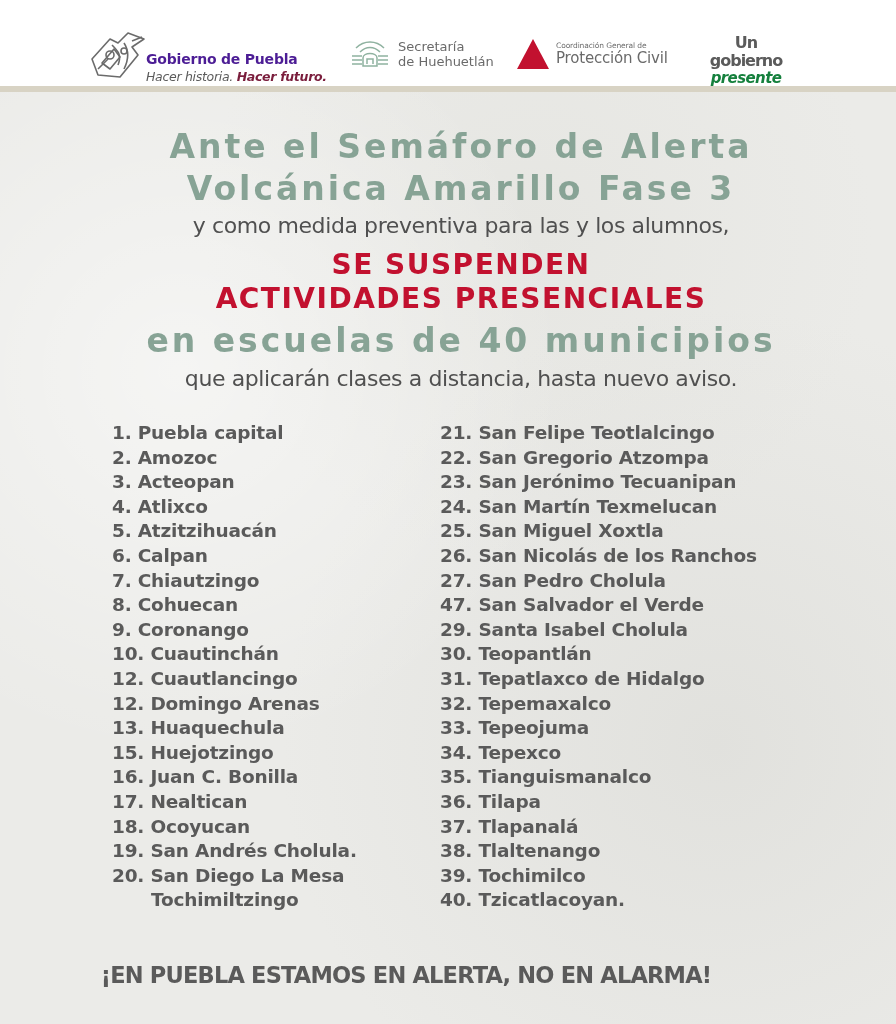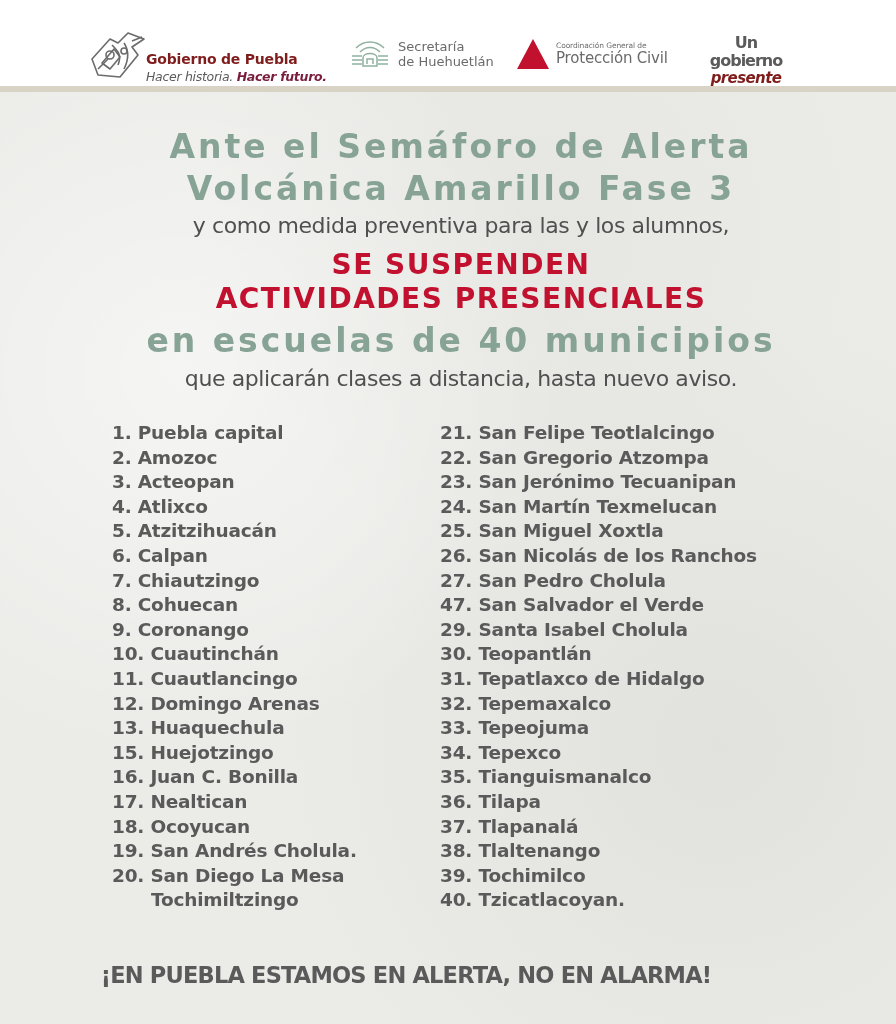--- a/index.html
+++ b/index.html
@@ -11,37 +11,37 @@
       radial-gradient(circle at 20% 30%, rgba(255,255,255,0.5) 0, rgba(255,255,255,0) 40%),
       radial-gradient(circle at 80% 70%, rgba(210,210,205,0.4) 0, rgba(210,210,205,0) 45%),
       radial-gradient(circle at 60% 15%, rgba(225,225,220,0.5) 0, rgba(225,225,220,0) 35%),
       #ebebe8; }
 
   
   .logo { position:absolute; display:flex; align-items:center; }
   .logo-gob { left:88px; top:26px; }
   .logo-gob .mark { width:60px; height:52px; }
   .logo-gob .texts { margin-left:-2px; }
-  .logo-gob .name { font-family:"DejaVu Sans", sans-serif; font-weight:bold; font-size:14px; color:#7f1d1d; letter-spacing:-0.2px;margin-top:25px; }
+  .logo-gob .name { font-family:"DejaVu Sans", sans-serif; font-weight:bold; font-size:14px; color:#4c1d95; letter-spacing:-0.2px;margin-top:25px; }
   .logo-gob .tag { font-family:"DejaVu Sans", sans-serif; font-style:italic; font-size:12.5px; color:#5b5b5b; margin-top:2px; letter-spacing:-0.3px;}
   .logo-gob .tag b { color:#7a1d3c; font-weight:bold; }
 
   .logo-sep { left:350px; top:38px; }
   .logo-sep .mark { width:40px; height:32px; }
   .logo-sep .texts { margin-left:8px; font-family:"DejaVu Sans", sans-serif; font-size:13px; color:#6a6a6a; line-height:15px; }
 
   .logo-pc { left:516px; top:38px; }
   .logo-pc .mark { width:34px; height:32px; }
   .logo-pc .texts { margin-left:6px; font-family:"DejaVu Sans", sans-serif; color:#6a6a6a; }
   .logo-pc .small { font-size:7.5px; letter-spacing:-0.1px; }
   .logo-pc .big { font-size:15px; letter-spacing:-0.2px; line-height:17px; }
 
   .logo-ug { left:698px; top:34px; text-align:center; width:96px; }
   .logo-ug .l1 { font-family:"DejaVu Sans", sans-serif; font-weight:bold; font-size:16px; color:#5b5b5b; letter-spacing:-1px; line-height:18px; }
-  .logo-ug .l2 { font-family:"DejaVu Sans", sans-serif; font-weight:bold; font-style:italic; font-size:15px; color:#7f1d1d; letter-spacing:-0.6px; line-height:16px; }
+  .logo-ug .l2 { font-family:"DejaVu Sans", sans-serif; font-weight:bold; font-style:italic; font-size:15px; color:#15803d; letter-spacing:-0.6px; line-height:16px; }
   .logo-ug .underline { width:62px; height:2px; background:#7a1d3c; margin:0 auto; border-radius:1px; }
 
   
   .headline { position:absolute; left:0; width:896px; text-align:center;padding-left:13px; }
   .green { color:#87a395; font-family:"DejaVu Sans", sans-serif; font-weight:bold; letter-spacing:3px; }
   .h1 { top:126px; font-size:33px; line-height:42px; }
   .h2 { top:168px; font-size:33px; line-height:42px; }
   .sub { color:#505050; font-family:"DejaVu Sans", sans-serif; font-size:22px; letter-spacing:-0.4px; }
   .sub1 { top:211px; line-height:30px; }
   .red { color:#c2112f; font-family:"DejaVu Sans", sans-serif; font-weight:bold; letter-spacing:1.5px; }
@@ -133,21 +133,21 @@
   <li>1.  Puebla capital</li>
   <li>2. Amozoc</li>
   <li>3. Acteopan</li>
   <li>4. Atlixco</li>
   <li>5. Atzitzihuacán</li>
   <li>6. Calpan</li>
   <li>7. Chiautzingo</li>
   <li>8. Cohuecan</li>
   <li>9. Coronango</li>
   <li>10. Cuautinchán</li>
-  <li>11. Cuautlancingo</li>
+  <li>12. Cuautlancingo</li>
   <li>12. Domingo Arenas</li>
   <li>13. Huaquechula</li>
   <li>15. Huejotzingo</li>
   <li>16. Juan C. Bonilla</li>
   <li>17. Nealtican</li>
   <li>18. Ocoyucan</li>
   <li>19. San Andrés Cholula.</li>
   <li>20. San Diego La Mesa</li>
   <li class="cont">Tochimiltzingo</li>
 </ul>

